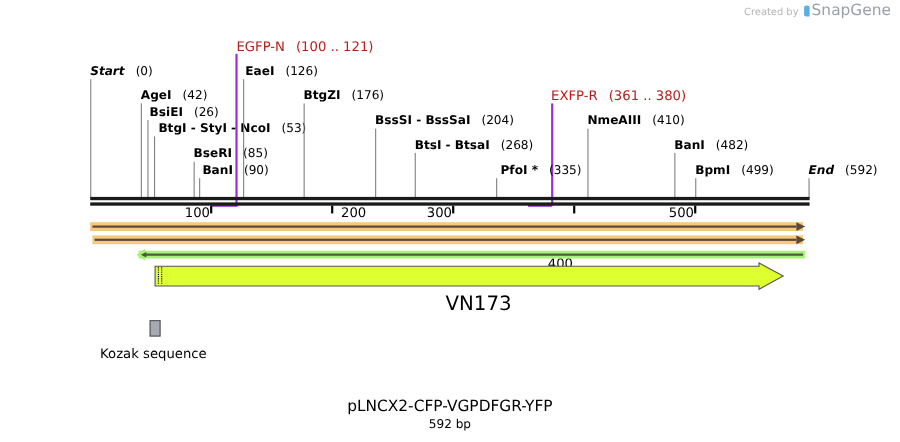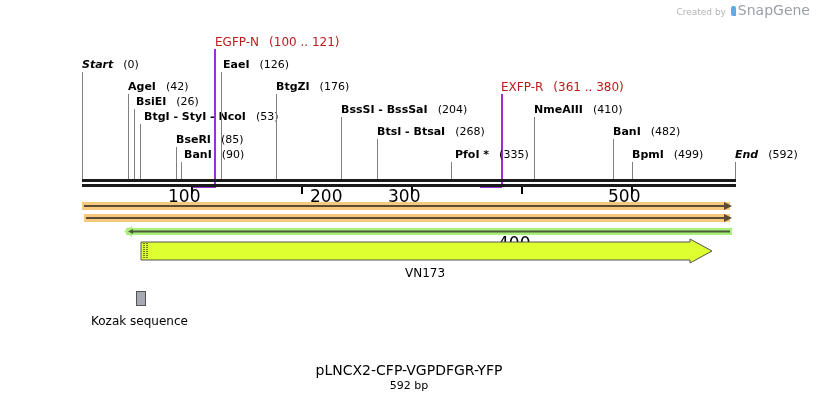--- a/index.html
+++ b/index.html
@@ -6,21 +6,21 @@
   body { width:818px; height:402px; position:relative; overflow:hidden; font-family:"DejaVu Sans", sans-serif; color:#000; }
   .abs { position:absolute; }
   .enz { position:absolute; font-size:11px; white-space:nowrap; line-height:14px; }
   .enz b { font-weight:bold; }
   .enz .pos { font-weight:normal; margin-left:10px; }
   .prim { position:absolute; font-size:12px; white-space:nowrap; color:#b91c1c; line-height:14px; }
   .prim .pos { margin-left:10px; }
   .vline { position:absolute; width:1px; background:#808080; }
   .pline { position:absolute; width:2px; background:#9b2fd6; }
   .tick { position:absolute; width:2px; height:7px; background:#000; }
-  .ticklbl { position:absolute; font-size:17px; }
+  .ticklbl { position:absolute; font-size:12px; }
   .credit { position:absolute; right:8px; top:2px; font-size:9px; color:#b5b5b5; }
   .credit .sg { color:#9aa0a8; font-size:14px; }
   .brand { display:inline-block; width:5px; height:10px; background:#5aaee0; border-radius:2px 2px 0 2px; vertical-align:-1px; margin:0 2px; }
 </style>
 </head>
 <body>
 
 <div class="credit">
   <span>Created by</span>
   <span class="brand"></span><span class="sg">SnapGene</span>
@@ -113,19 +113,19 @@
   <rect x="52" y="30.5" width="598" height="2" fill="#4a5a3a"></rect>
   <polygon points="44,31.5 52,26 52,37" fill="#a8f07a"></polygon>
   <polygon points="48,31.5 53,29 53,34" fill="#4a5a3a"></polygon>
 </svg>
 
 <svg class="abs" style="left:140px; top:238px;" width="580" height="30">
   <polygon points="1,4 550,4 550,1 572,13 550,25 550,22 1,22" fill="#deff30" stroke="#555" stroke-width="1"></polygon>
   <line x1="4" y1="5" x2="4" y2="21" stroke="#000" stroke-width="1" stroke-dasharray="1,1"></line>
   <line x1="7" y1="5" x2="7" y2="21" stroke="#000" stroke-width="1" stroke-dasharray="1,1"></line>
 </svg>
-<div class="abs" style="left:405px; top:266px; font-size:12px;">VN173</div>
+<div class="abs" style="left:405px; top:266px; font-size:18px;">VN173</div>
 
 <div class="abs" style="left:136px; top:291px; width:10px; height:15px; background:#a6aab2; border:1px solid #555; box-sizing:border-box;"></div>
 <div class="abs" style="left:91px; top:314px; font-size:12px;">Kozak sequence</div>
 
 <div class="abs" style="left:0; width:818px; top:362px; text-align:center; font-size:14px; font-weight:normal;">pLNCX2-CFP-VGPDFGR-YFP</div>
 <div class="abs" style="left:0; width:818px; top:379px; text-align:center; font-size:11px;">592 bp</div>
 
 </body></html>

